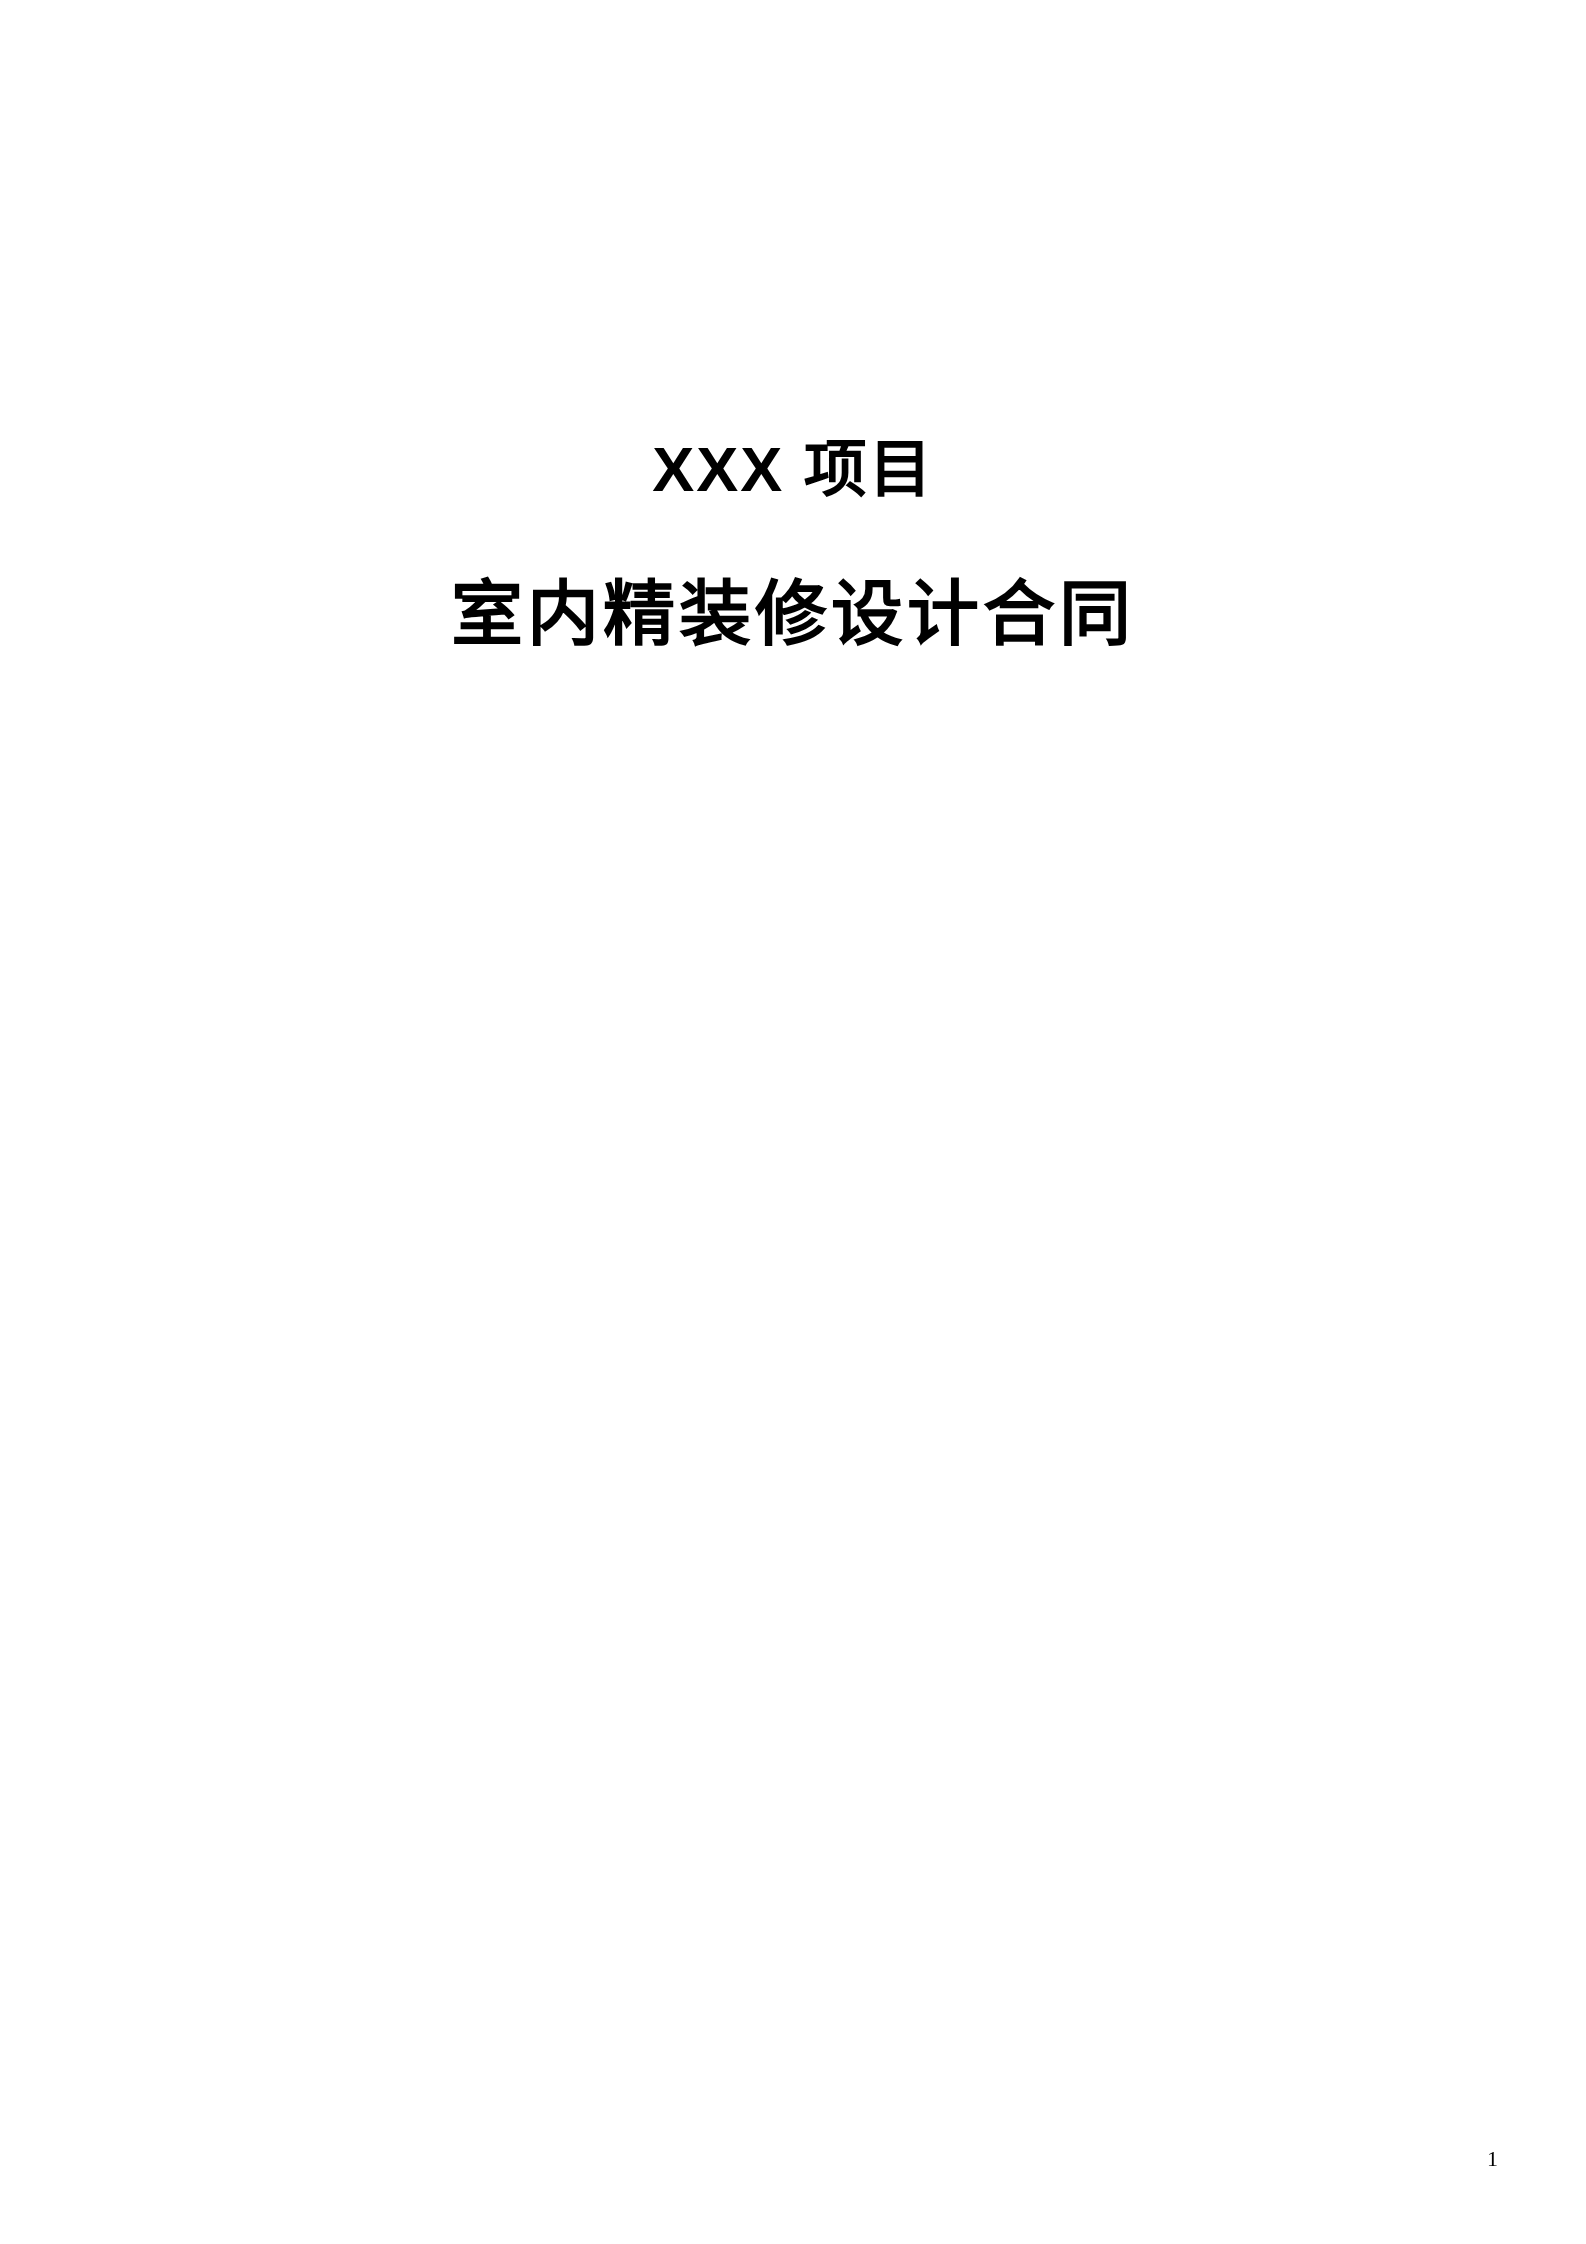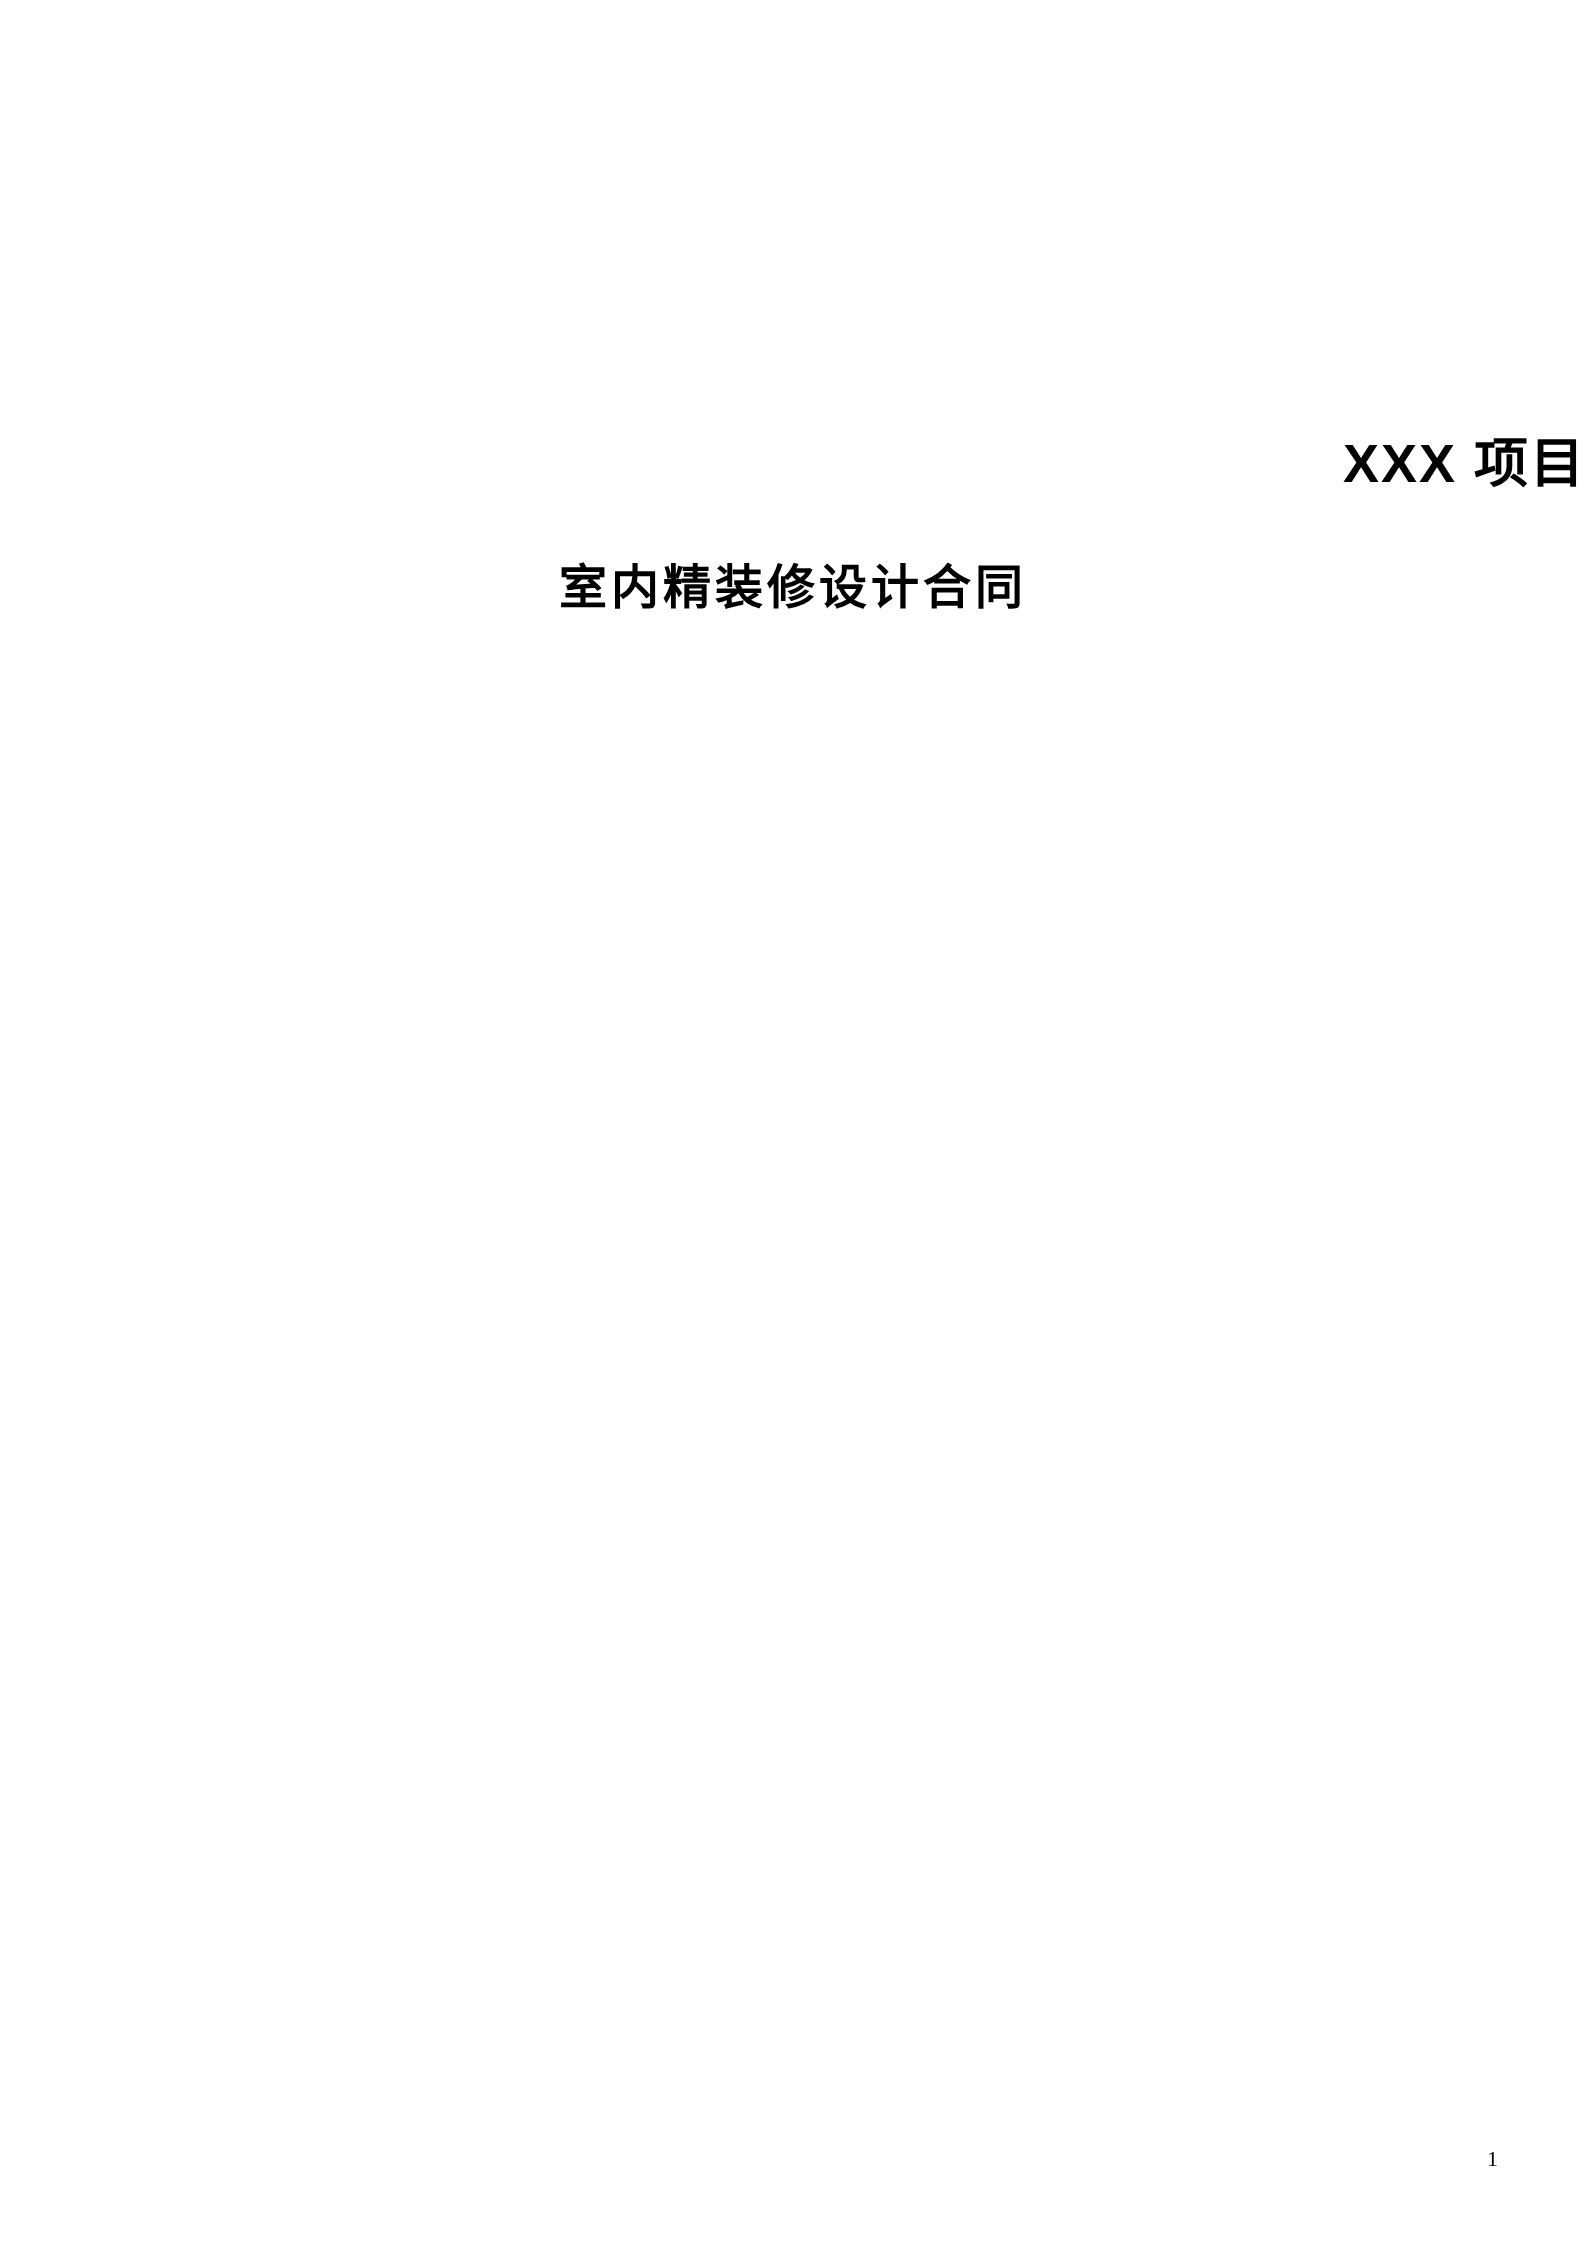--- a/index.html
+++ b/index.html
@@ -30,31 +30,30 @@
   
   .title-block {
     position: absolute;
     top: 430px;
     left: 0;
     width: 1586px;
     text-align: center;
   }
 
   .title-line-1 {
-    font-size: 54px;
+    font-size: 63px;
     font-weight: bold;
     letter-spacing: 2px;
     line-height: 1.25;
     margin: 0 0 60px 0;
     white-space: nowrap;
-    text-align: right;
   }
 
   .title-line-2 {
-    font-size: 48px;
+    font-size: 72px;
     font-weight: bold;
     letter-spacing: 4px;
     line-height: 1.25;
     margin: 0;
     white-space: nowrap;
   }
 
   
   .fields-block {
     position: absolute;

